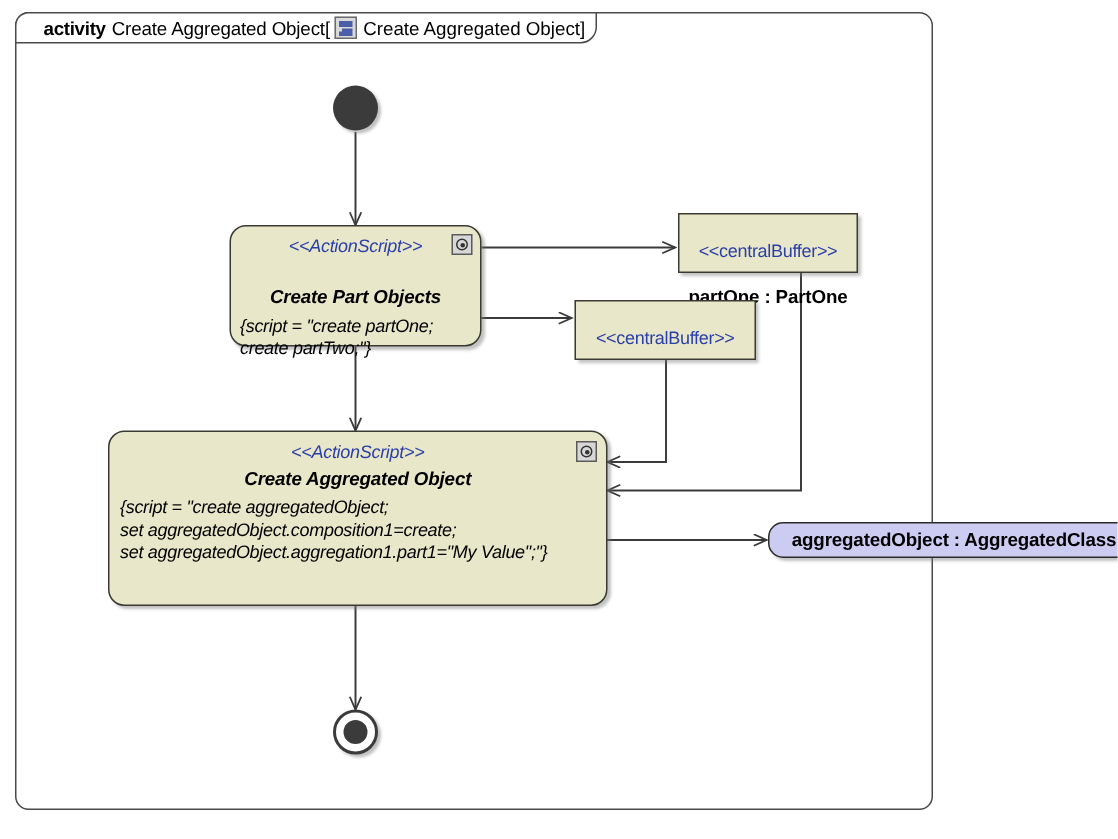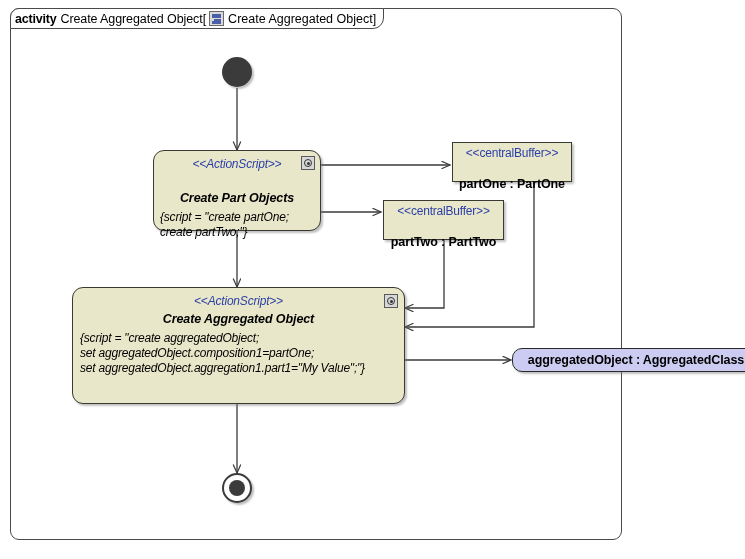--- a/index.html
+++ b/index.html
@@ -35,21 +35,21 @@
     border: 1px solid #4a4a4a;
     border-radius: 9px;
     background: #ffffff;
     box-sizing: border-box;
   }
   .frame-title {
     position: absolute;
     left: 10px;
     top: 8px;
     height: 21px;
-    padding: 0 7px 0 4px;
+    padding: 0 7px 0 18px;
     display: flex;
     align-items: center;
     gap: 0px;
     background: #ffffff;
     border: 1px solid #4a4a4a;
     border-top-left-radius: 9px;
     border-bottom-right-radius: 11px;
     border-top-right-radius: 0;
     box-sizing: border-box;
     white-space: nowrap;
@@ -151,21 +151,21 @@
     left: 4.5px; top: 4.5px;
     width: 3px; height: 3px;
     background: #333333;
     border-radius: 50%;
   }
 
   
   .buffer {
     border-radius: 0;
     text-align: center;
-    padding-top: 3px;
+    padding-top: 17px;
   }
   .buffer .nodename { margin-top: 17px; }
 
   
   .objnode {
     position: absolute;
     box-sizing: border-box;
     background: #ccccf2;
     border: 1px solid #2a2a2a;
     box-shadow: 2px 2px 2px rgba(120,120,120,0.45);
@@ -268,30 +268,29 @@
     </div>
   </div>
 
   <div class="node buffer" style="left:452px; top:142px; width:120px; height:40px;">
     <div class="stereo">&lt;&lt;centralBuffer&gt;&gt;</div>
     <div class="nodename">partOne : PartOne</div>
   </div>
 
   <div class="node buffer" style="left:383px; top:200px; width:121px; height:40px;">
     <div class="stereo">&lt;&lt;centralBuffer&gt;&gt;</div>
-    <div class="nodename">partTwo : PartTwo</div>
   </div>
 
   <div class="node action" style="left:72px; top:287px; width:333px; height:117px;">
     <div class="act-icon" style="right:6px; top:6px;"></div>
     <div class="stereo" style="margin-top:6px;">&lt;&lt;ActionScript&gt;&gt;</div>
     <div class="nodename" style="margin-top:4px;">Create Aggregated Object</div>
     <div class="script" style="margin:5px 0 0 7px;">
       <div>{script = "create aggregatedObject;</div>
-      <div>set aggregatedObject.composition1=partOne;</div>
+      <div>set aggregatedObject.composition1=create;</div>
       <div>set aggregatedObject.aggregation1.part1="My Value";"}</div>
     </div>
   </div>
 
   <div class="objnode" style="left:512px; top:348px; width:248px; height:24px;border-radius:10px;">
     <span>aggregatedObject : AggregatedClass</span>
   </div>
 
   <div class="final-node" style="left:222px; top:473px;"></div>
 

